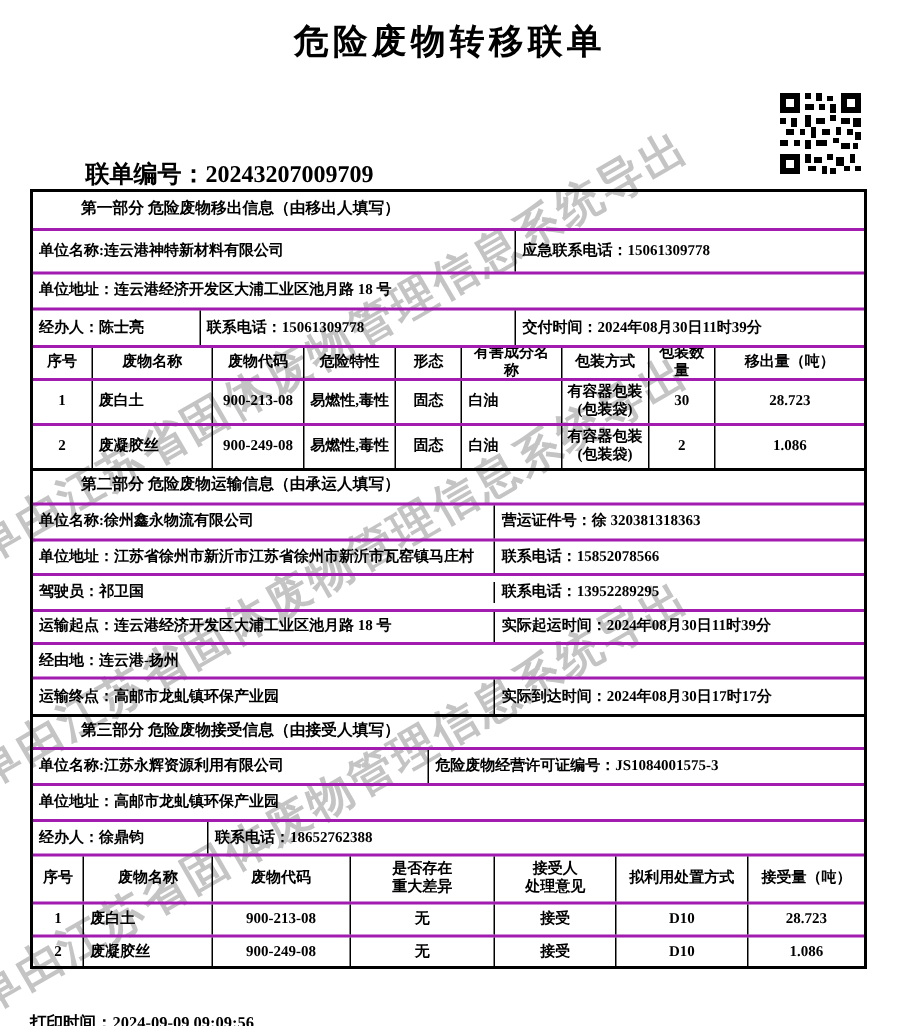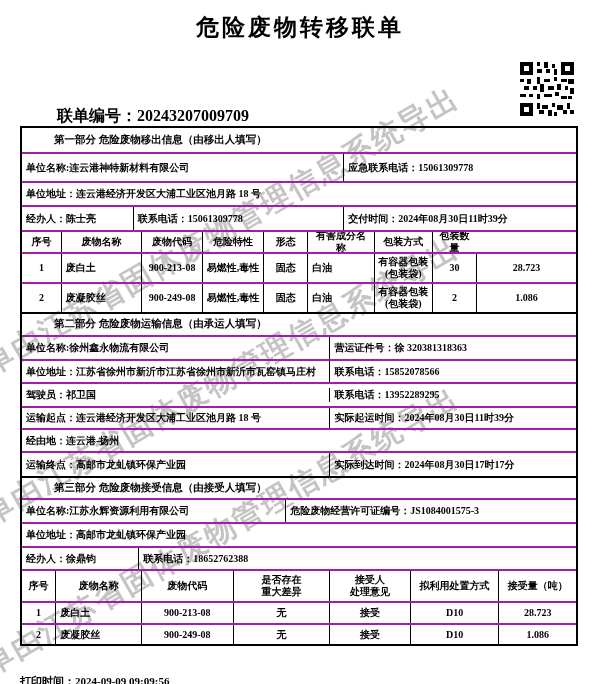--- a/index.html
+++ b/index.html
@@ -128,20 +128,21 @@
 
     <div class="r" style="height:22px;">
       <div class="c cf center" style="width:7%;">序号</div>
       <div class="c center" style="width:14.5%;">废物名称</div>
       <div class="c center" style="width:11%;">废物代码</div>
       <div class="c center" style="width:11%;">危险特性</div>
       <div class="c center" style="width:8%;">形态</div>
       <div class="c center" style="width:12%;">有害成分名称</div>
       <div class="c center" style="width:10.5%;">包装方式</div>
       <div class="c center" style="width:8%;">包装数量</div>
+      <div class="c center" style="width:18%;">移出量（吨）</div>
     </div>
 
     <div class="r" style="height:30px;">
       <div class="c cf center" style="width:7%;">1</div>
       <div class="c" style="width:14.5%;">废白土</div>
       <div class="c center" style="width:11%;padding:1px 1px;">900-213-08</div>
       <div class="c center" style="width:11%;padding:1px 1px;">易燃性,毒性</div>
       <div class="c center" style="width:8%;">固态</div>
       <div class="c" style="width:12%;">白油</div>
       <div class="c center" style="width:10.5%;padding:1px 1px;">有容器包装(包装袋)</div>

